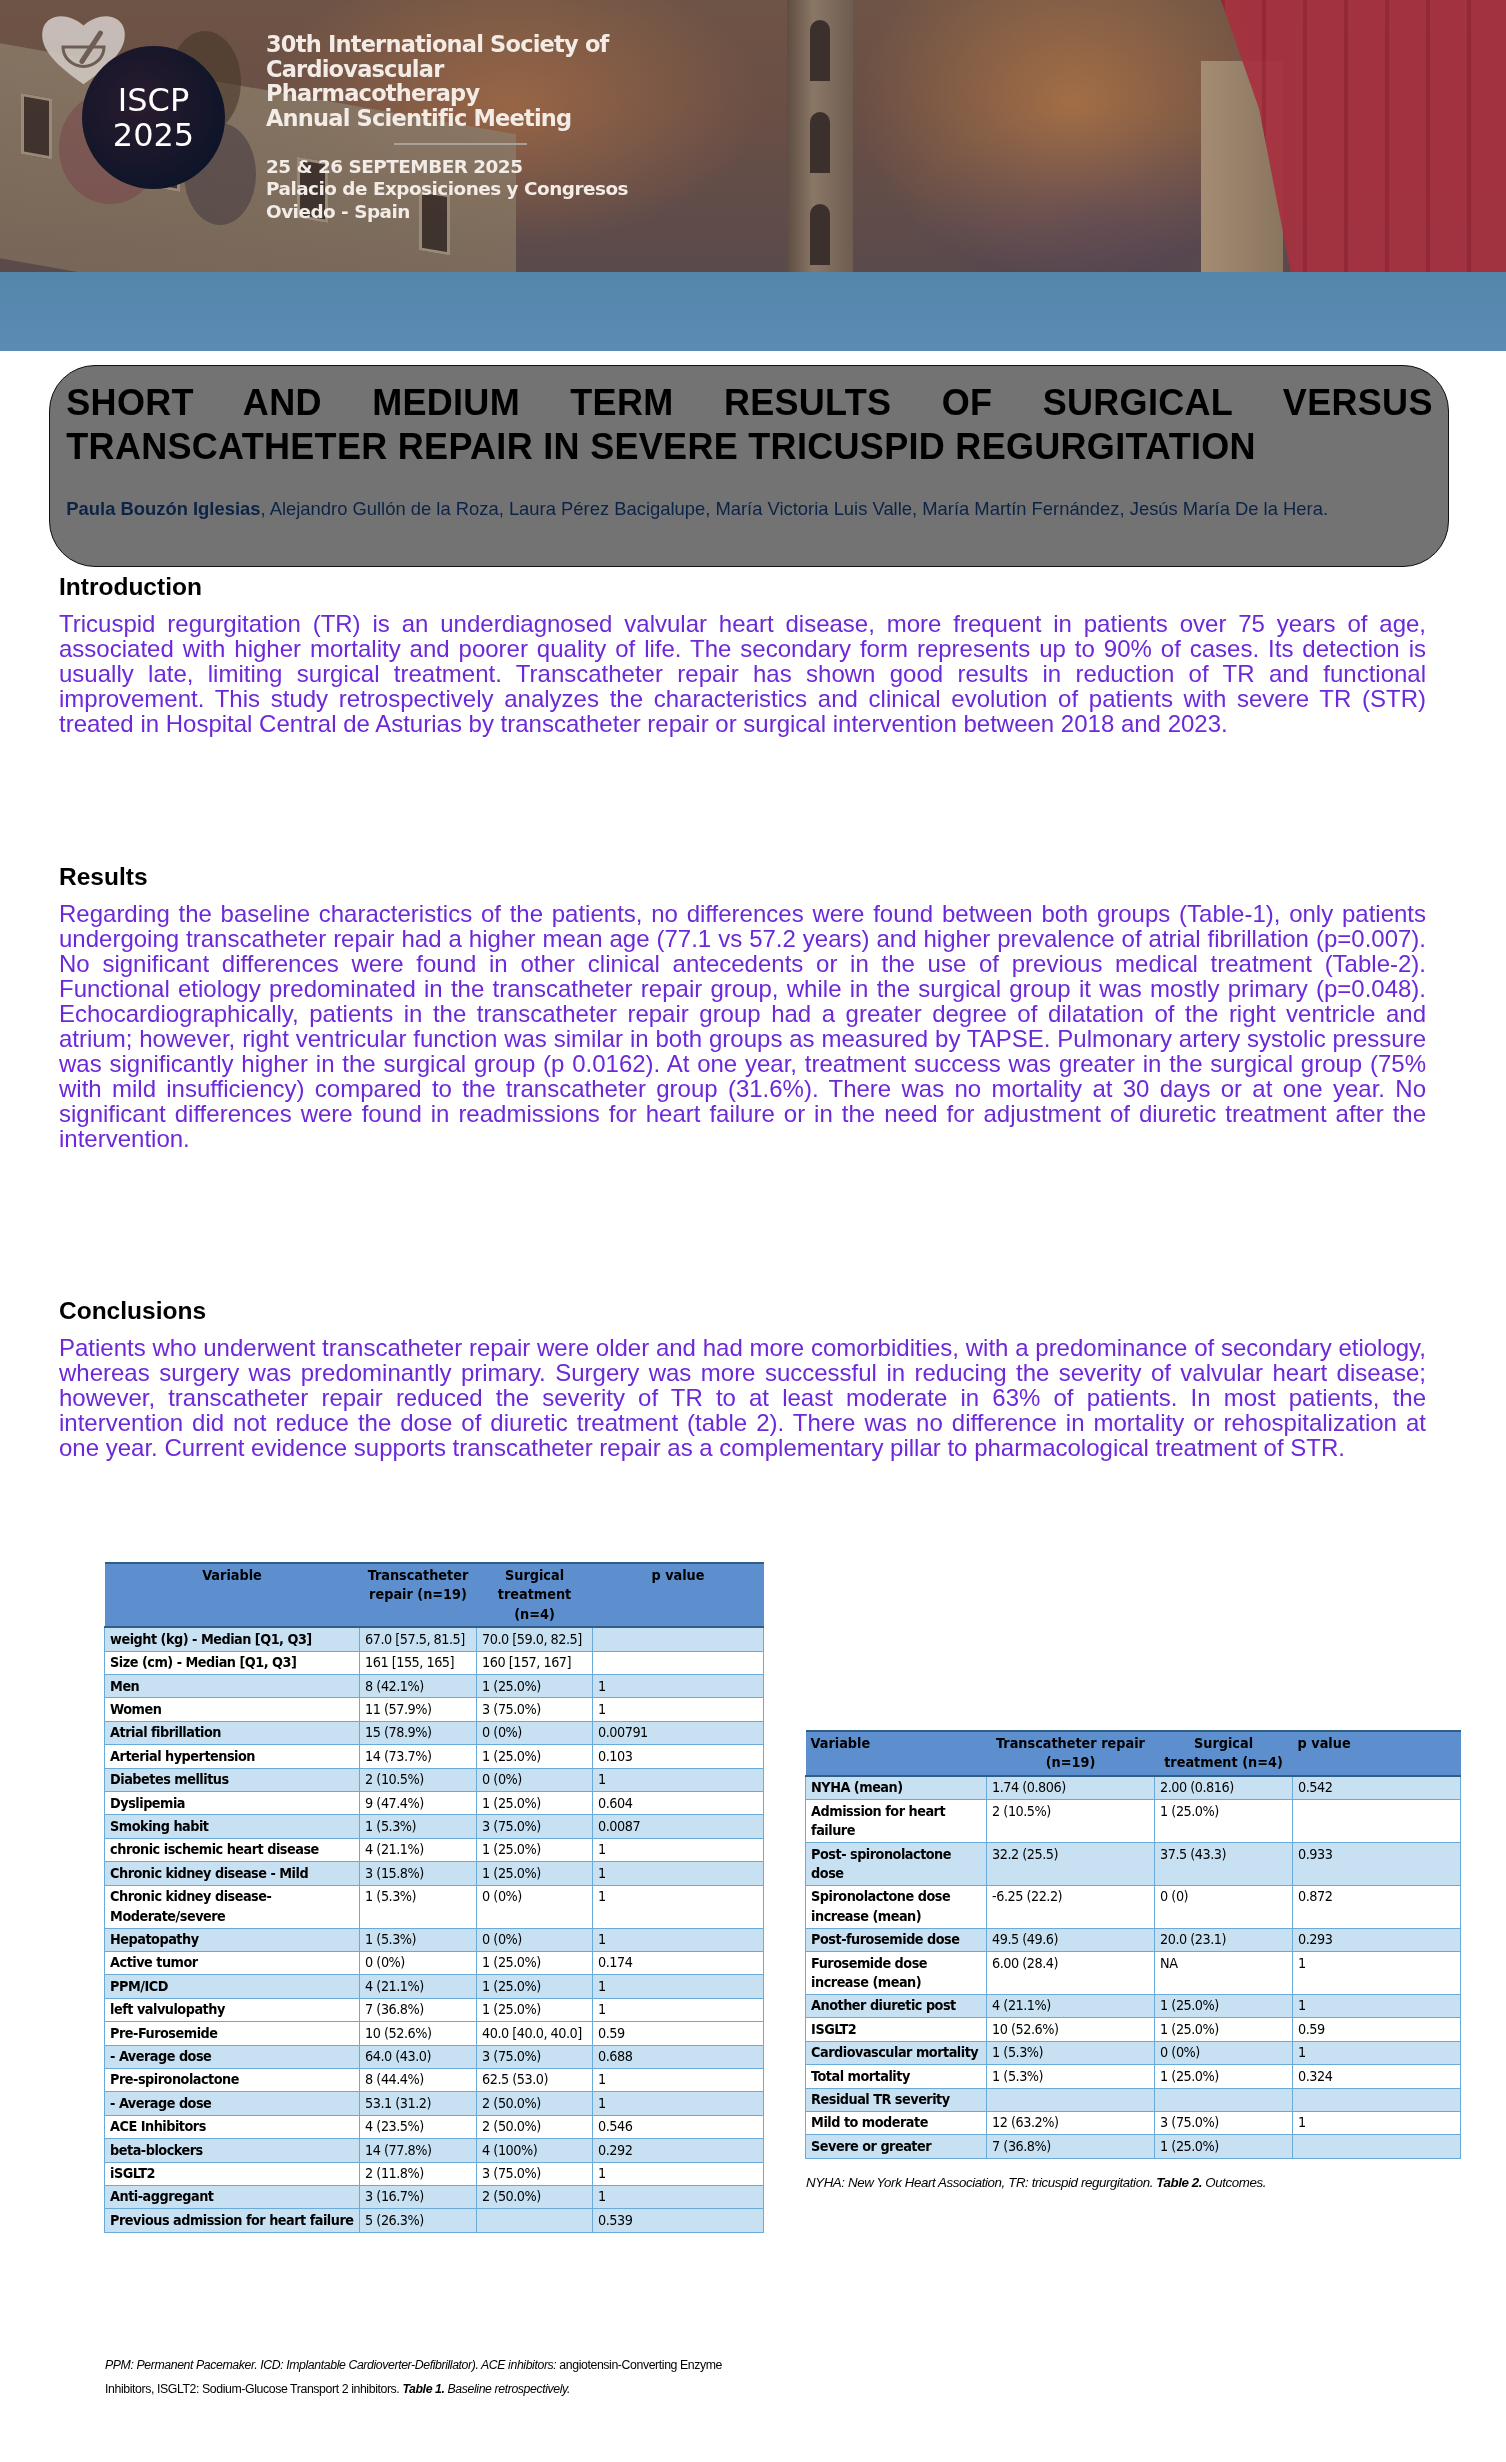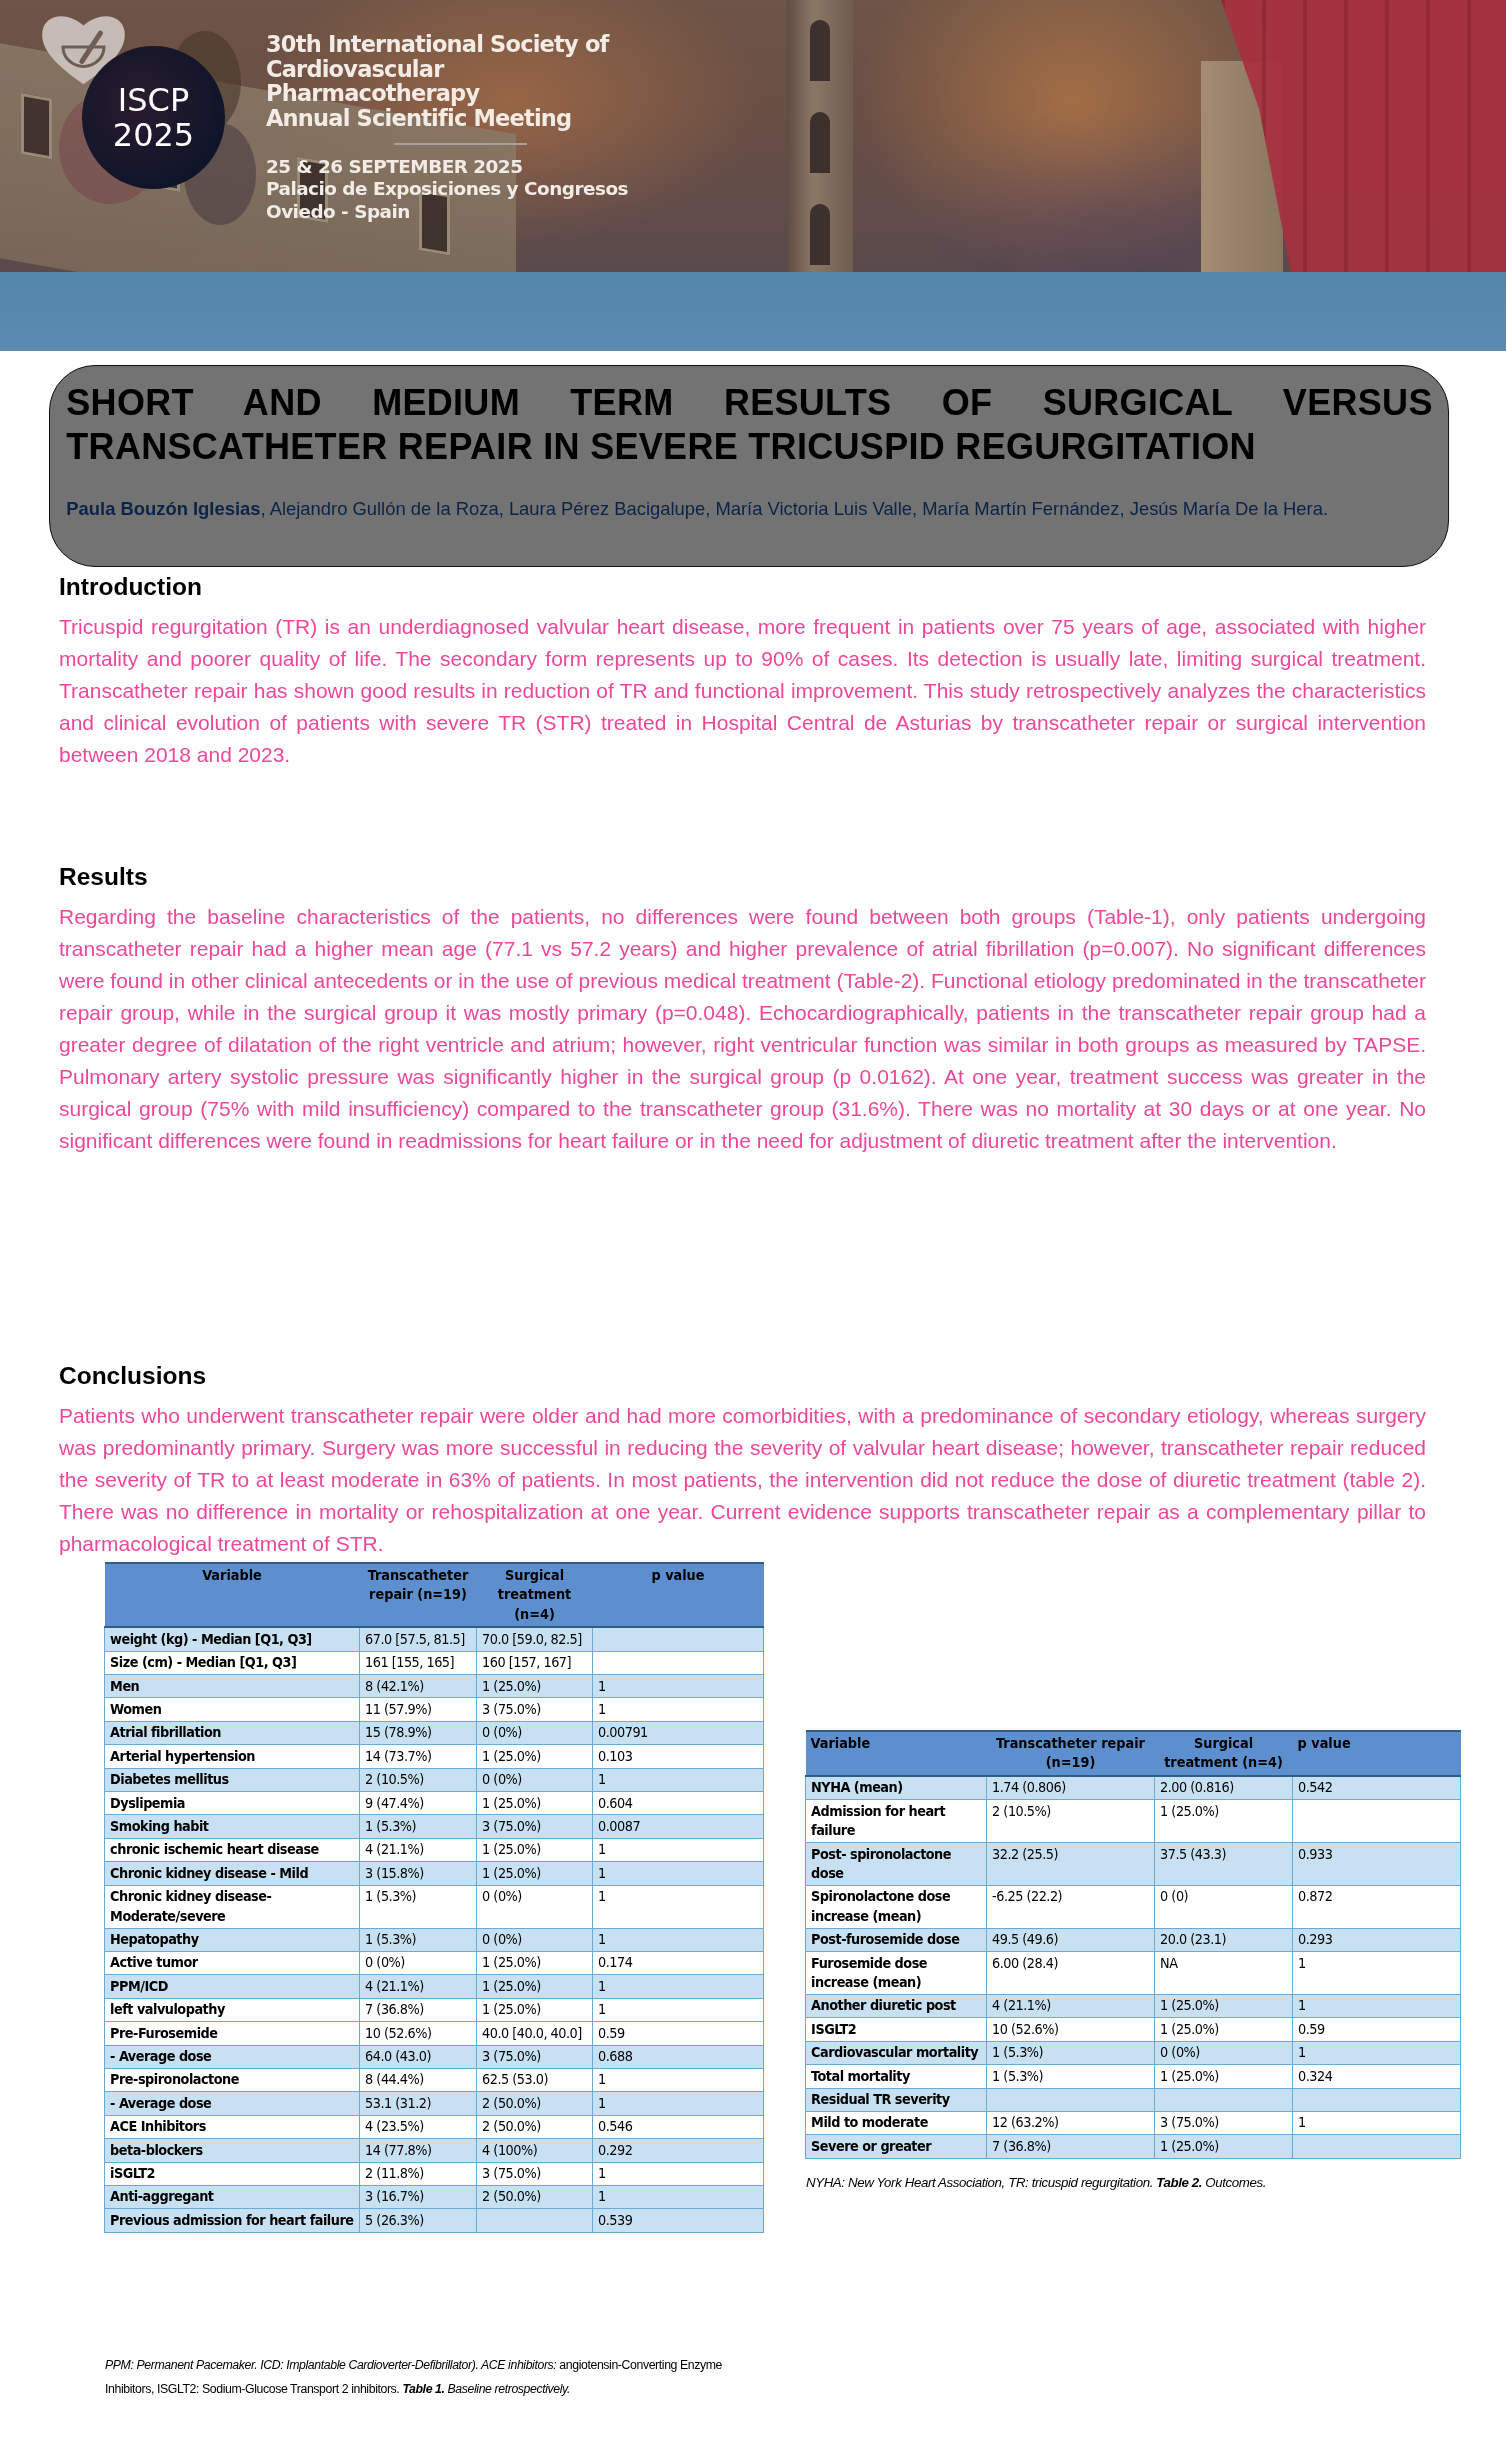--- a/index.html
+++ b/index.html
@@ -71,24 +71,24 @@
   }
   .title .line1 { display: block; text-align: justify; text-align-last: justify; }
   .authors {
     margin-top: 23.5px; font-size: 18.4px; line-height: 31px; color: #0b2346; text-align: left;
   }
   .authors b { font-weight: bold; }
 
   
   .section { position: absolute; left: 59px; width: 1367px; }
   .section h2 { font-size: 24.5px; font-weight: bold; line-height: 31px; color: #000; }
-  .section p { font-size: 21px; line-height: 32px; text-align: justify; margin-top: 9.2px; color: #ec4899; }
+  .section p { font-size: 24px; line-height: 25px; text-align: justify; margin-top: 9.2px; color: #6d28d9; }
   #intro { top: 571px; }
   #results { top: 861px; }
-  #conclusions { top: 1360px; }
+  #conclusions { top: 1295px; }
 
   
   table { border-collapse: collapse; font-family: "DejaVu Sans Condensed", "DejaVu Sans", sans-serif; position: absolute; }
   .t1 { left: 104px; top: 1562px; width: 660px; font-size: 14.3px; }
   .t2 { left: 805px; top: 1730px; width: 656px; font-size: 14.3px; }
   th {
     background: #5d8fcf; color: #000; font-weight: bold; vertical-align: top; line-height: 19.4px;
     border-top: 2.6px solid #2f5f85; border-bottom: 2.6px solid #2f5f85; padding: 2px 5.1px;
   }
   .t1 th { text-align: center; }

